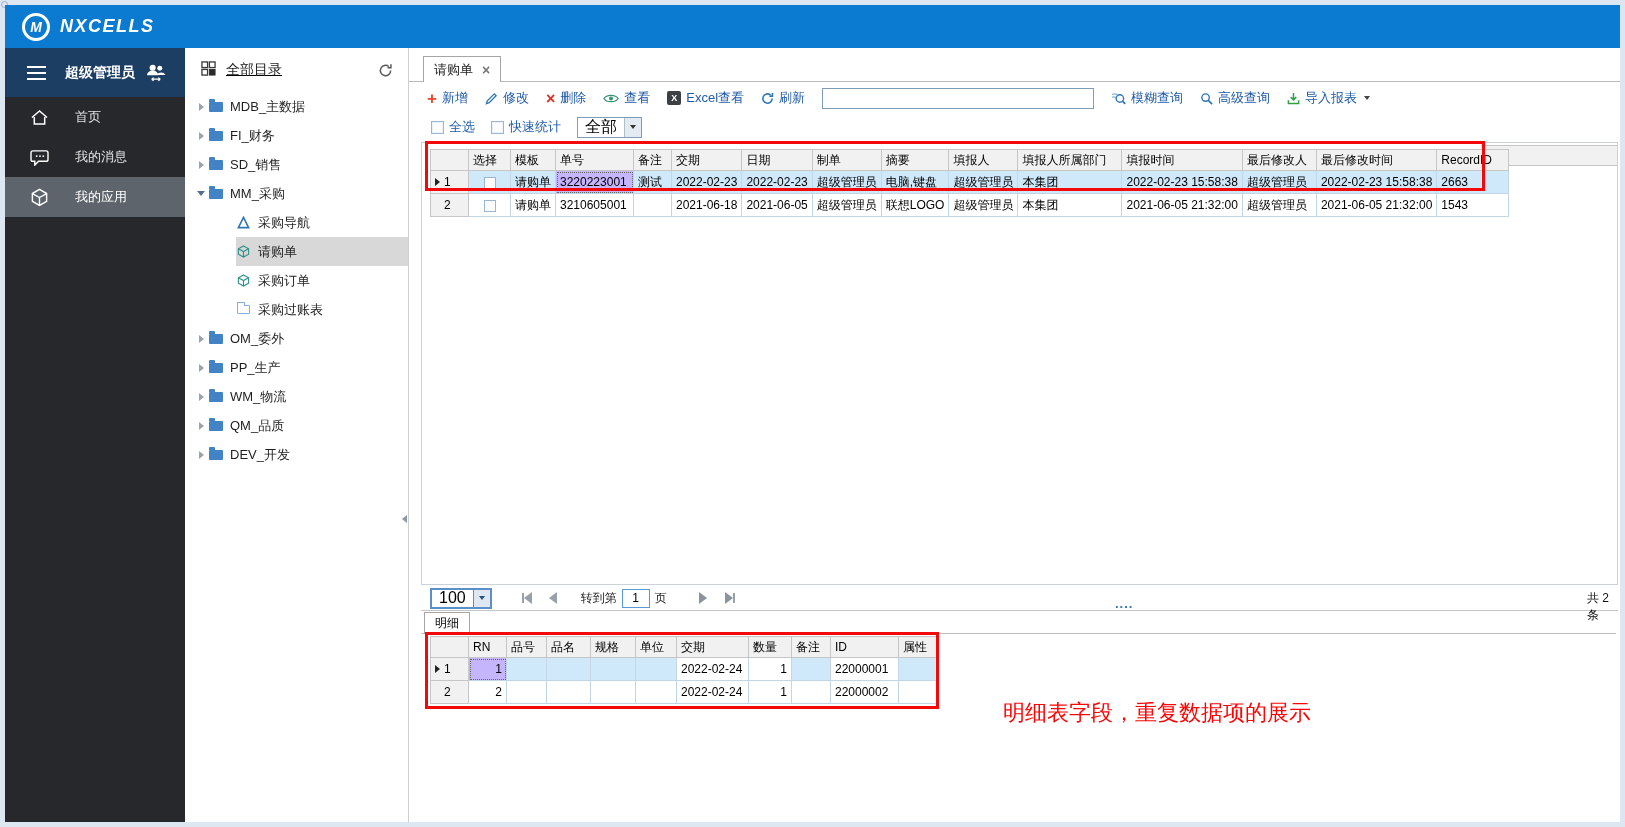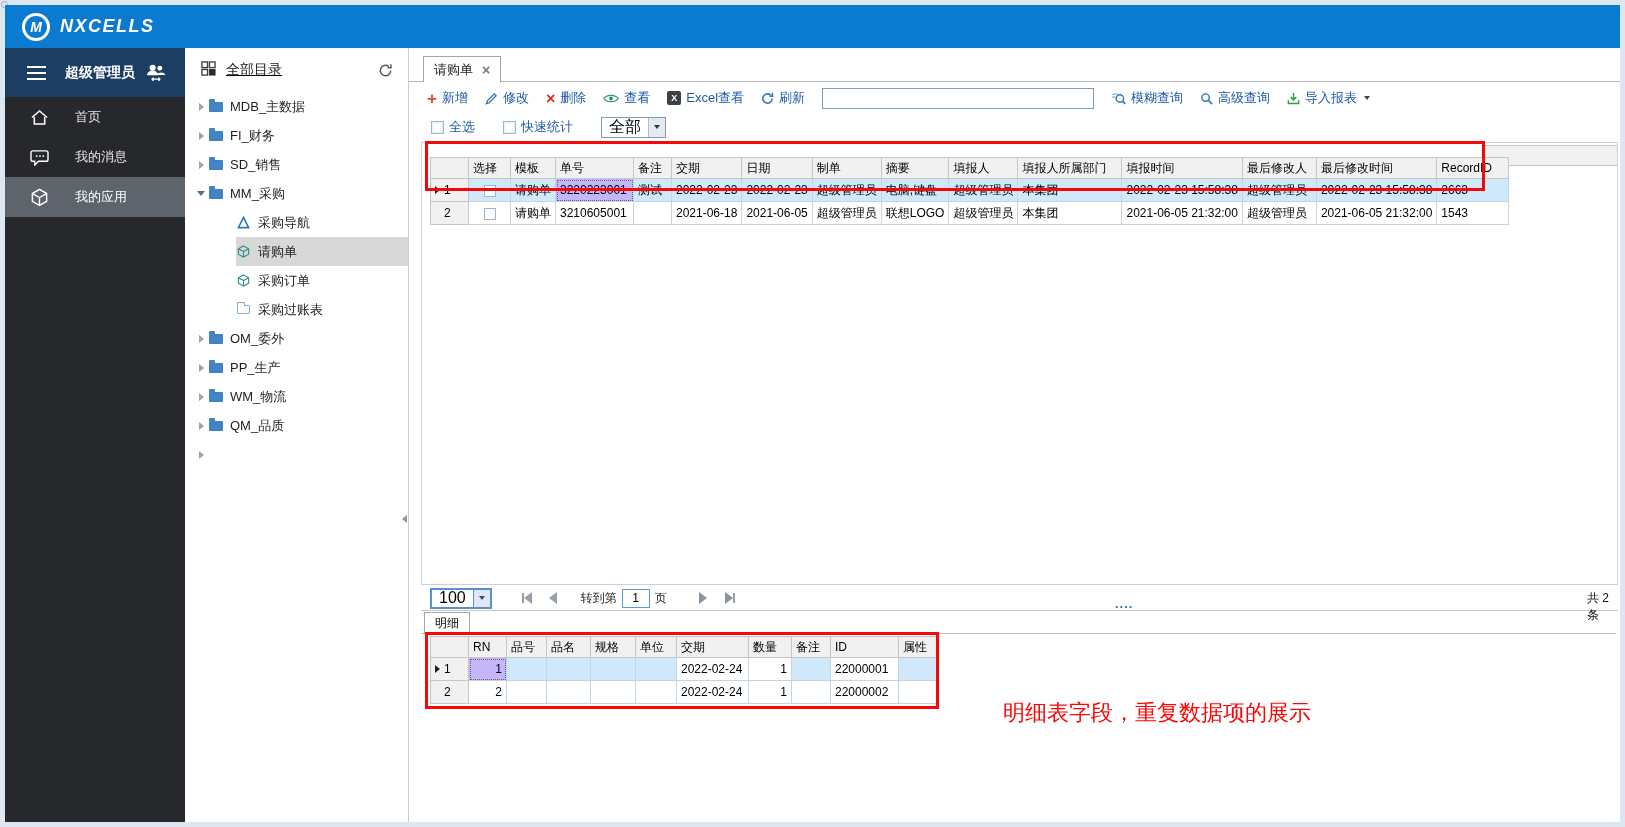--- a/index.html
+++ b/index.html
@@ -53,34 +53,34 @@
 
   .toolbar { position:absolute; left:0; right:0; top:37px; height:26px; display:flex; align-items:center; padding-left:18px; gap:17px; }
   .tgroup { display:flex; align-items:center; gap:17px; }
   .tbtn { display:flex; align-items:center; gap:5px; color:#1f5aa8; font-size:13px; cursor:pointer; white-space:nowrap; }
   .ic-plus { color:#e2492f; font-weight:900; font-size:17px; line-height:13px; }
   .ic-x { color:#d83025; font-weight:900; font-size:16px; line-height:13px; }
   .ic-excel { width:14px; height:14px; background:#3c4043; border-radius:2px; color:#fff; font-size:9px; font-weight:bold; display:flex; align-items:center; justify-content:center; }
   .caret-d { width:0; height:0; border-top:4px solid #444; border-left:3.5px solid transparent; border-right:3.5px solid transparent; margin-left:2px; }
   .search-input { width:272px; height:21px; border:1px solid #7f9db9; font-size:12px; padding:0 4px; outline:none; }
 
-  .filterbar { position:absolute; left:0; right:0; top:66px; height:26px; display:flex; align-items:center; padding-left:22px; gap:28px; }
+  .filterbar { position:absolute; left:0; right:0; top:66px; height:26px; display:flex; align-items:center; padding-left:22px; gap:16px; }
   .fitem { display:flex; align-items:center; gap:5px; color:#1f5aa8; font-size:13px; cursor:pointer; }
   .chk { display:inline-block; width:13px; height:13px; border:1px solid #99b7d2; background:#fdfdfd; box-shadow: inset 0 0 0 1px #eaf3fa; }
   .combo { display:inline-flex; height:21px; border:1px solid #7f9db9; background:#fff; align-items:stretch; cursor:pointer; }
   .combo-txt { padding:0 7px; font-size:16px; display:flex; align-items:center; min-width:40px; }
   .combo-btn { width:17px; background:#e4eaf1; border-left:1px solid #aebfcc; display:flex; align-items:center; justify-content:center; }
   .combo.blue { border:2px solid #5b8fc9; }
   .combo.blue .combo-btn { background:#dfe8f2; border-left:1px solid #5b8fc9; }
   .tri-d { width:0; height:0; border-top:4px solid #333; border-left:3.5px solid transparent; border-right:3.5px solid transparent; }
   .tri-d.dk { border-top-color:#2b4f81; }
 
   .grid-area { position:absolute; left:12px; top:94px; width:1197px; height:443px; border:1px solid #c9d2da; background:#fff; }
   .hdr-ext { position:absolute; left:1059px; right:0; top:2px; height:21px; background:#f1f1f1; border-top:1px solid #c6c6c6; border-bottom:1px solid #c6c6c6; }
-  .tbl-main { position:absolute; left:8px; top:14px; }
+  .tbl-main { position:absolute; left:8px; top:6px; }
   .tbl-detail { position:absolute; left:21px; top:588px; }
 
   .dgrid { border-collapse:collapse; table-layout:fixed; font-size:12px; background:#fff; }
   .dgrid th { height:21px; background:#f1f1f1; border:1px solid #c6c6c6; font-weight:400; text-align:left; padding:0 4px; white-space:nowrap; overflow:hidden; }
   .dgrid td { height:23px; border:1px solid #c2d6e5; padding:0 4px; white-space:nowrap; overflow:hidden; color:#000; }
   .dgrid td.mk, .dgrid th.mkh { background:#f1f1f1; border-color:#c6c6c6; }
   .mk-arrow { display:inline-block; width:0; height:0; border-left:5px solid #222; border-top:4px solid transparent; border-bottom:4px solid transparent; margin-right:4px; }
   .mk-arrow.hid { visibility:hidden; }
   .c-sel { background:#cfe9fa; }
   .c-focus { background:#c4b5fd; outline:1px dotted #666; outline-offset:-2px; }
@@ -319,20 +319,26 @@
           <span class="node-body">
             <span class="tico">
               <span class="i-folder"></span>
             </span>
             <span class="tlabel">QM_品质</span>
           </span>
         </div>
         <div class="tnode">
           <span class="expcell">
             <span class="exp-c"></span>
+          </span>
+          <span class="node-body">
+            <span class="tico">
+              <span class="i-folder"></span>
+            </span>
+            <span class="tlabel">DEV_开发</span>
           </span>
         </div>
       </div>
   </div>
   <div class="split-arrow"></div>
 
   <div class="main">
     <div class="tabbar">
       <div class="tab">
         <span>请购单</span>

